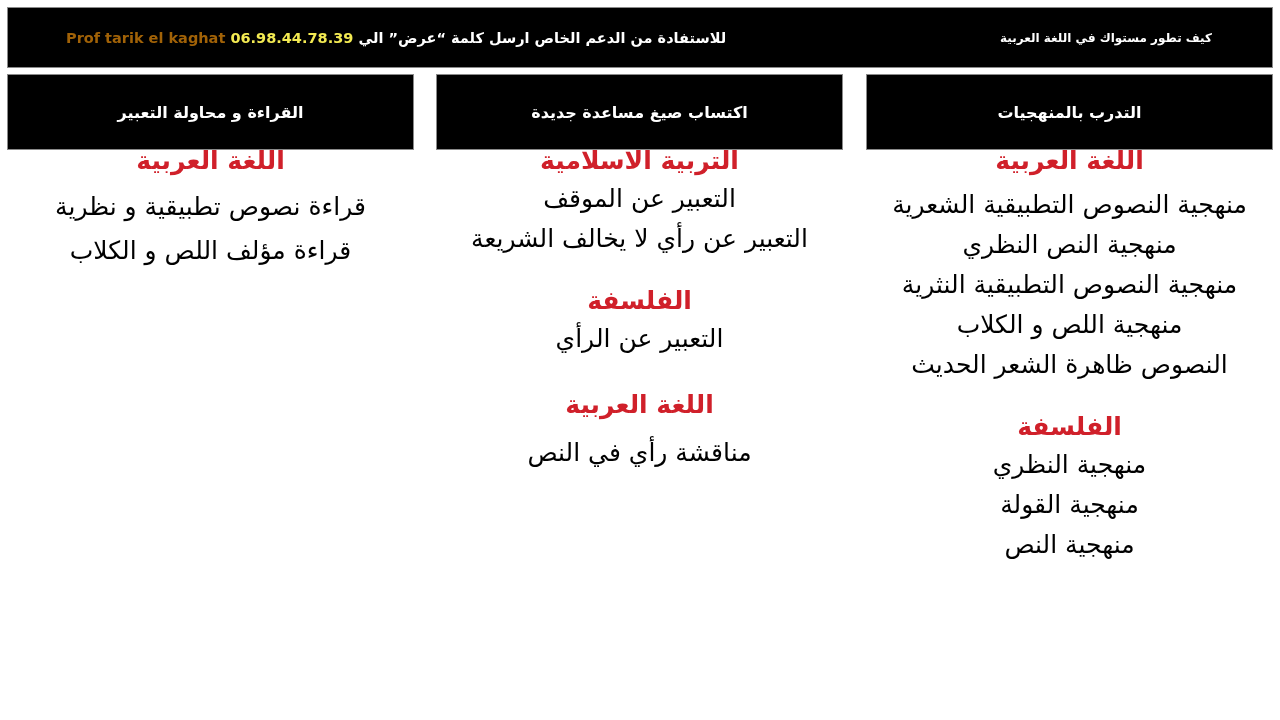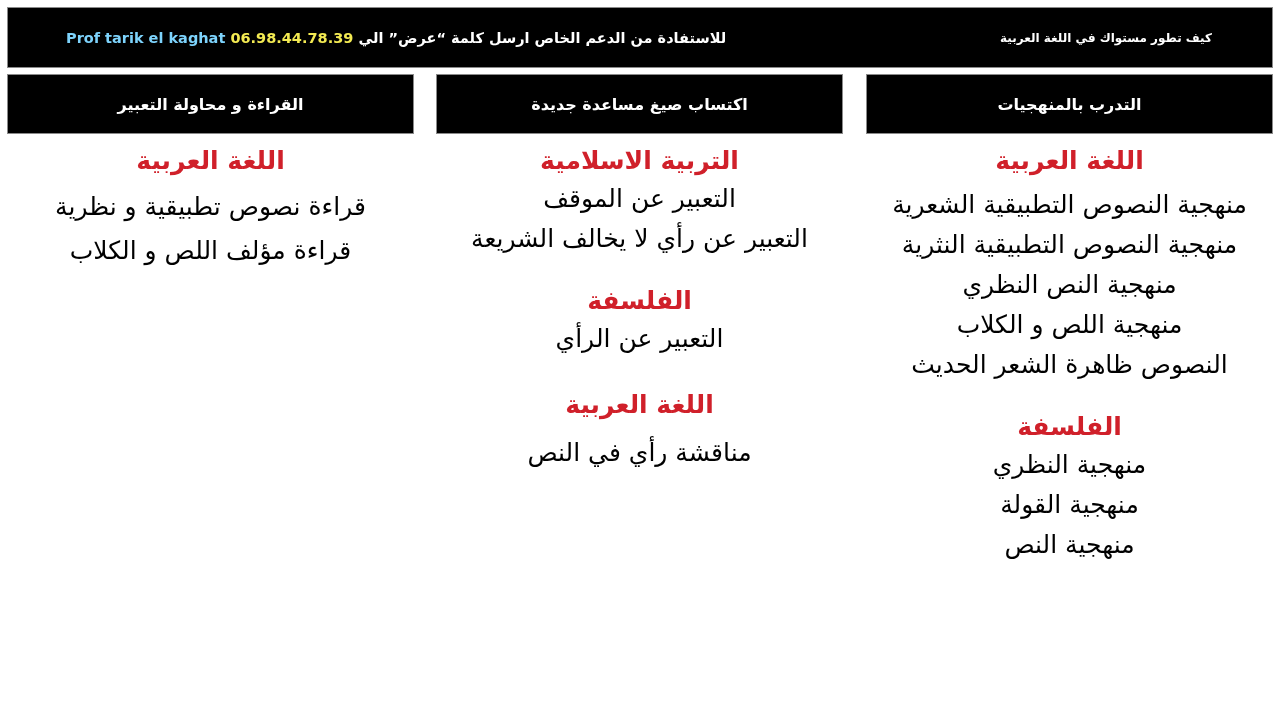--- a/index.html
+++ b/index.html
@@ -15,23 +15,23 @@
     }
     .banner-title {
       font-family: "DejaVu Sans", sans-serif; font-weight: bold; font-size: 12px;
       margin-right: 60px;
     }
     .banner-promo {
       font-family: "DejaVu Sans", sans-serif; font-weight: bold; font-size: 14.5px;
       margin-left: 58px; white-space: nowrap; direction: rtl;
     }
     .promo-phone { color: #f3ea52; direction: ltr; unicode-bidi: isolate; }
-    .promo-name { color: #7dd3fc; direction: ltr; unicode-bidi: isolate; }
+    .promo-name { color: #a16207; direction: ltr; unicode-bidi: isolate; }
     .col-header {
-      position: absolute; top: 74px; height: 60px; width: 407px;
+      position: absolute; top: 74px; height: 76px; width: 407px;
       background: #000; border: 1px solid #8a8a8a; color: #fff;
       display: flex; align-items: center; justify-content: center;
       font-family: "DejaVu Sans", sans-serif; font-weight: bold; font-size: 16px;
       direction: rtl;
     }
     .col-header.right { left: 866px; }
     .col-header.middle { left: 436px; }
     .col-header.left { left: 7px; }
     .col-body {
       position: absolute; direction: rtl; text-align: center;
@@ -55,22 +55,22 @@
     <span class="promo-phone">06.98.44.78.39</span>
     <span class="promo-name">Prof tarik el kaghat</span>
   </div>
 </div>
 
 <div class="col-header right">التدرب بالمنهجيات</div>
 <div class="col-body right">
   <div class="sec-title">اللغة العربية</div>
   <div style="height:6px"></div>
   <div class="item">منهجية النصوص التطبيقية الشعرية</div>
+  <div class="item">منهجية النص النظري</div>
   <div class="item">منهجية النصوص التطبيقية النثرية</div>
-  <div class="item">منهجية النص النظري</div>
   <div class="item">منهجية اللص و الكلاب</div>
   <div class="item">النصوص ظاهرة الشعر الحديث</div>
   <div style="height:24px"></div>
   <div class="sec-title">الفلسفة</div>
   <div class="item">منهجية النظري</div>
   <div class="item">منهجية القولة</div>
   <div class="item">منهجية النص</div>
 </div>
 
 <div class="col-header middle">اكتساب صيغ مساعدة جديدة</div>

